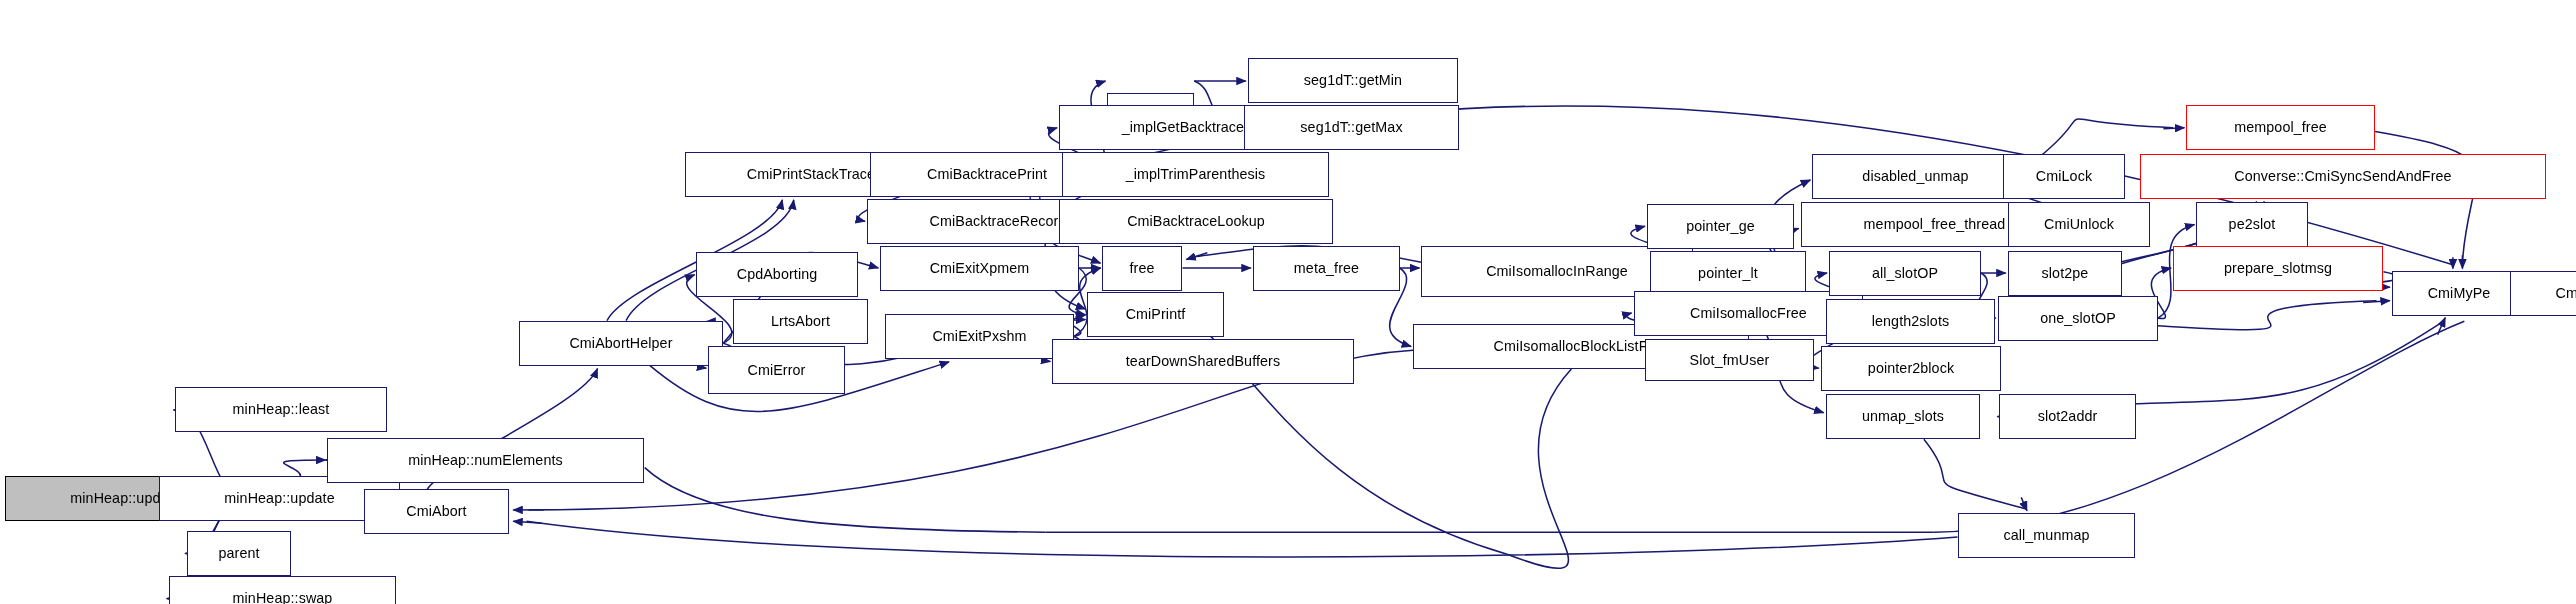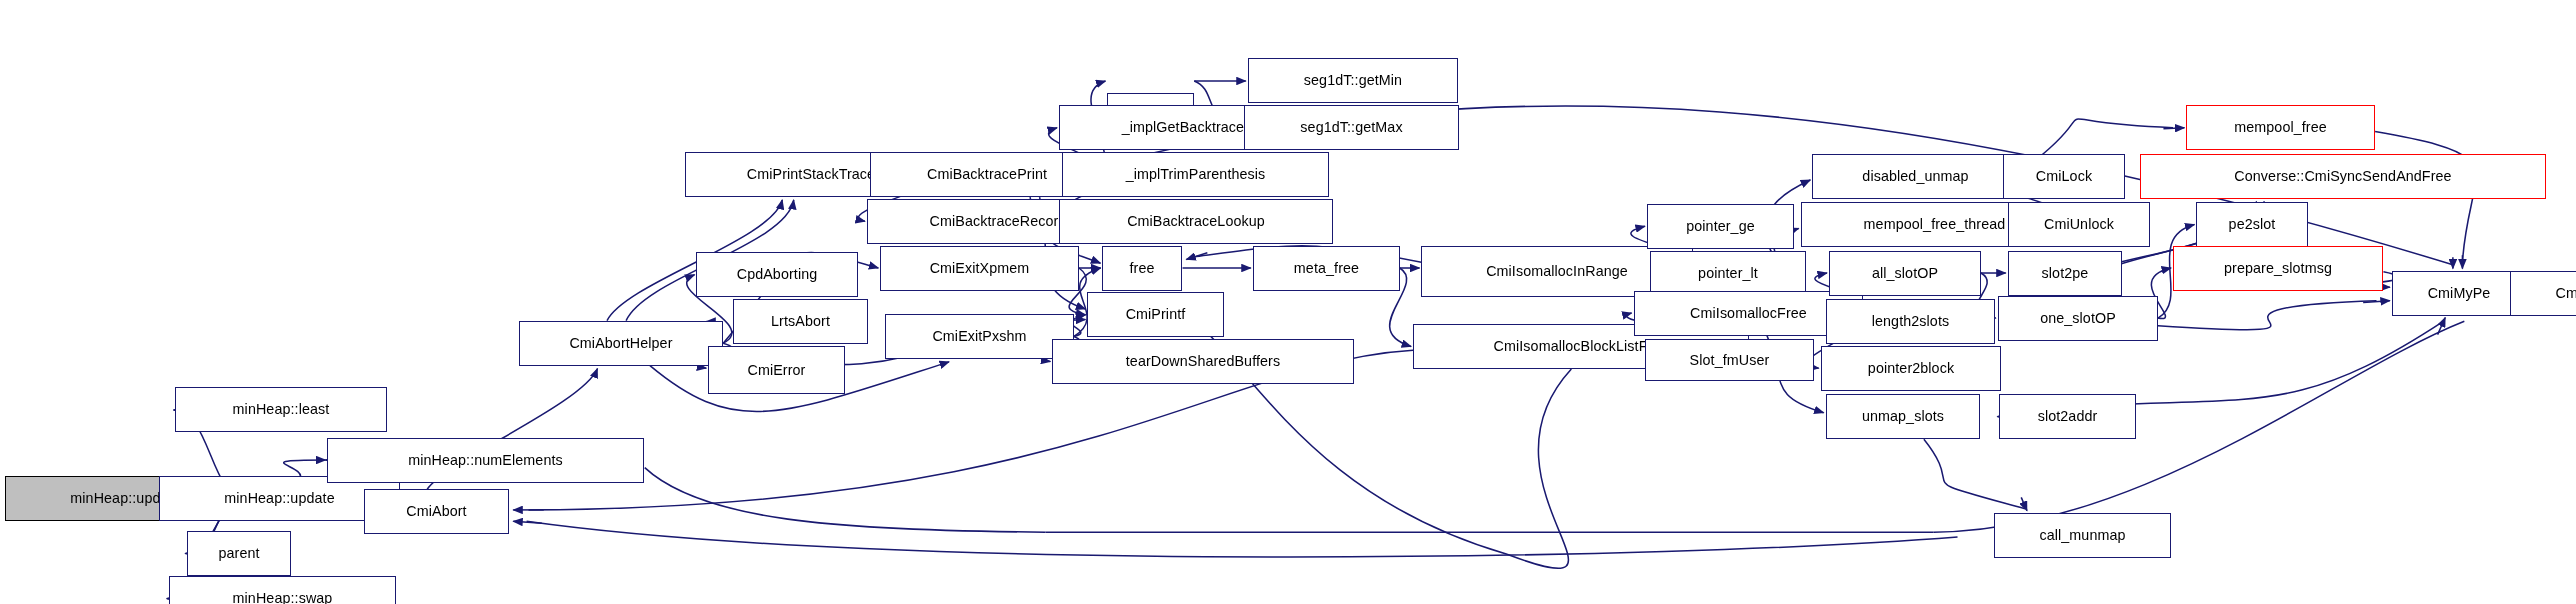--- a/index.html
+++ b/index.html
@@ -247,18 +247,18 @@
       </div>
       <div class="node red" style="left: 2173px; top: 246px; width: 210px; height: 45px;">
         <span>prepare_slotmsg</span>
       </div>
       <div class="node" style="left: 2392px; top: 271px; width: 134px; height: 45px;">
         <span>CmiMyPe</span>
       </div>
       <div class="node" style="left: 2510px; top: 271px; width: 174px; height: 45px;">
         <span>CmiGetState</span>
       </div>
-      <div class="node" style="left: 1958px; top: 513px; width: 177px; height: 45px; margin-left: 36px;">
+      <div class="node" style="left: 1958px; top: 513px; width: 177px; height: 45px;">
         <span>call_munmap</span>
       </div>
     </div>
 </div>
 
 
 </body></html>

